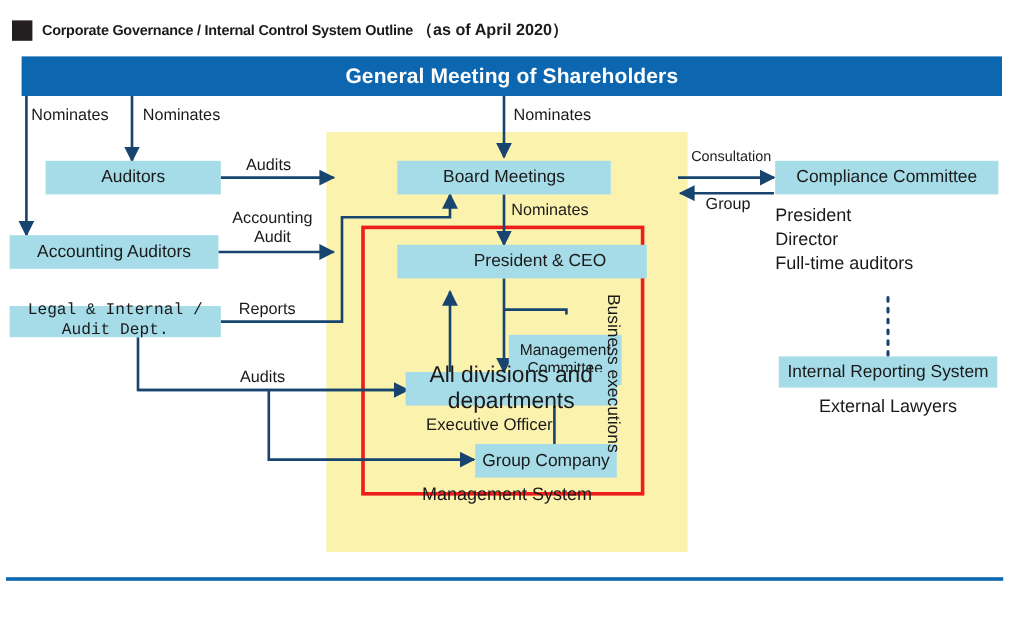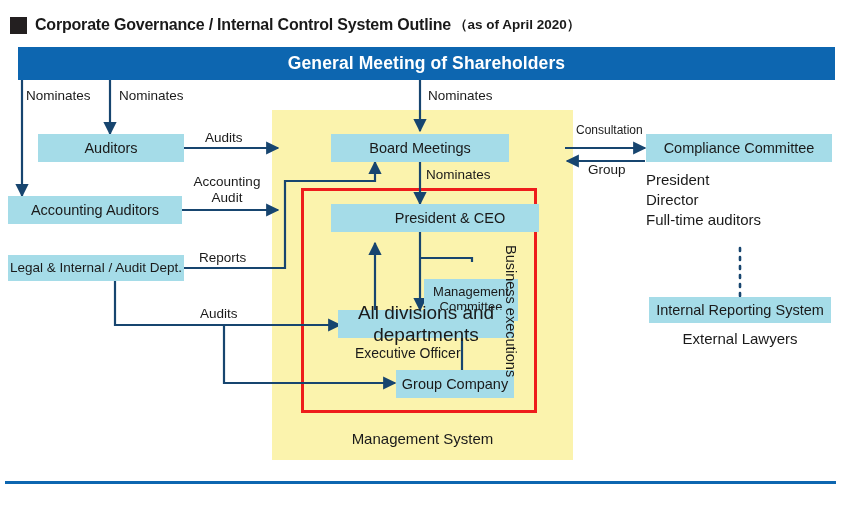--- a/index.html
+++ b/index.html
@@ -3,21 +3,21 @@
 <meta charset="utf-8">
 <style>
   html,body{margin:0;padding:0;background:#ffffff;}
   body{width:841px;height:515px;position:relative;overflow:hidden;
        font-family:"Liberation Sans",sans-serif;color:#1a1a1a;}
 
   
   #title-row{position:absolute;left:10px;top:10px;width:820px;height:30px;
              display:flex;align-items:center;}
   #title-marker{width:17px;height:17px;background:#231f20;margin-right:8px;flex:none;}
-  #title-text{font-size:16px;font-weight:bold;letter-spacing:-0.2px;white-space:nowrap;}
+  #title-text{font-size:12px;font-weight:bold;letter-spacing:-0.2px;white-space:nowrap;}
   #title-sub{font-size:13.5px;font-weight:bold;margin-left:3px;white-space:nowrap;}
 
   
   #shareholders-bar{position:absolute;left:18px;top:47px;width:817px;height:33px;
         background:#0d66b0;color:#ffffff;font-size:17.5px;font-weight:bold;
         display:flex;align-items:center;justify-content:center;letter-spacing:0.1px;}
 
   
   #yellow-panel{position:absolute;left:272px;top:110px;width:301px;height:350px;
         background:#fbf3ad;}
@@ -97,21 +97,21 @@
     <path d="M645,161 L567,161" marker-end="url(#ah)"></path>
   </g>
 
   <path d="M740,248 L740,296" stroke="#17456f" stroke-width="2.6" stroke-dasharray="3,6" stroke-linecap="round" fill="none"></path>
 </svg>
 
 <div class="box" style="left:38px;top:134px;width:146px;height:28px;">Auditors</div>
 
 <div class="box" style="left:8px;top:196px;width:174px;height:28px;">Accounting Auditors</div>
 
-<div class="box" style="left:8px;top:255px;width:176px;height:26px;font-size:13.5px;">Legal &amp; Internal / Audit Dept.</div>
+<div class="box" style="left:8px;top:255px;width:176px;height:26px;font-size:13.5px;font-family:Liberation Mono, monospace;">Legal &amp; Internal / Audit Dept.</div>
 
 <div class="box" style="left:331px;top:134px;width:178px;height:28px;">Board Meetings</div>
 
 <div class="box" style="left:331px;top:204px;width:178px;height:28px;padding-left:30px;">President &amp; CEO</div>
 
 <div class="box" style="left:424px;top:262px;width:94px;height:42px;flex-direction:column;font-size:13px;margin-top:17px;">
   <span>Management</span>
   <span>Committee</span>
 </div>
 
@@ -135,21 +135,21 @@
 </div>
 <div class="lbl" style="left:199px;top:250px;">Reports</div>
 <div class="lbl" style="left:200px;top:306px;">Audits</div>
 <div class="lbl" style="left:355px;top:345px;font-size:14px;">Executive Officer</div>
 
 <div class="lbl" style="left:576px;top:123px;font-size:12px;">Consultation</div>
 <div class="lbl" style="left:588px;top:162px;">Group</div>
 
 <div id="business-exec">Business executions</div>
 
-<div class="plain" style="left:272px;top:430px;width:301px;">Management System</div>
+<div class="plain" style="left:272px;top:404px;width:301px;">Management System</div>
 
 <div class="plain" style="left:649px;top:330px;width:182px;">External Lawyers</div>
 
 <div style="position:absolute;left:646px;top:170px;width:186px;
             font-size:15px;line-height:1.32;">
   <div>President</div>
   <div>Director</div>
   <div>Full-time auditors</div>
 </div>
 

